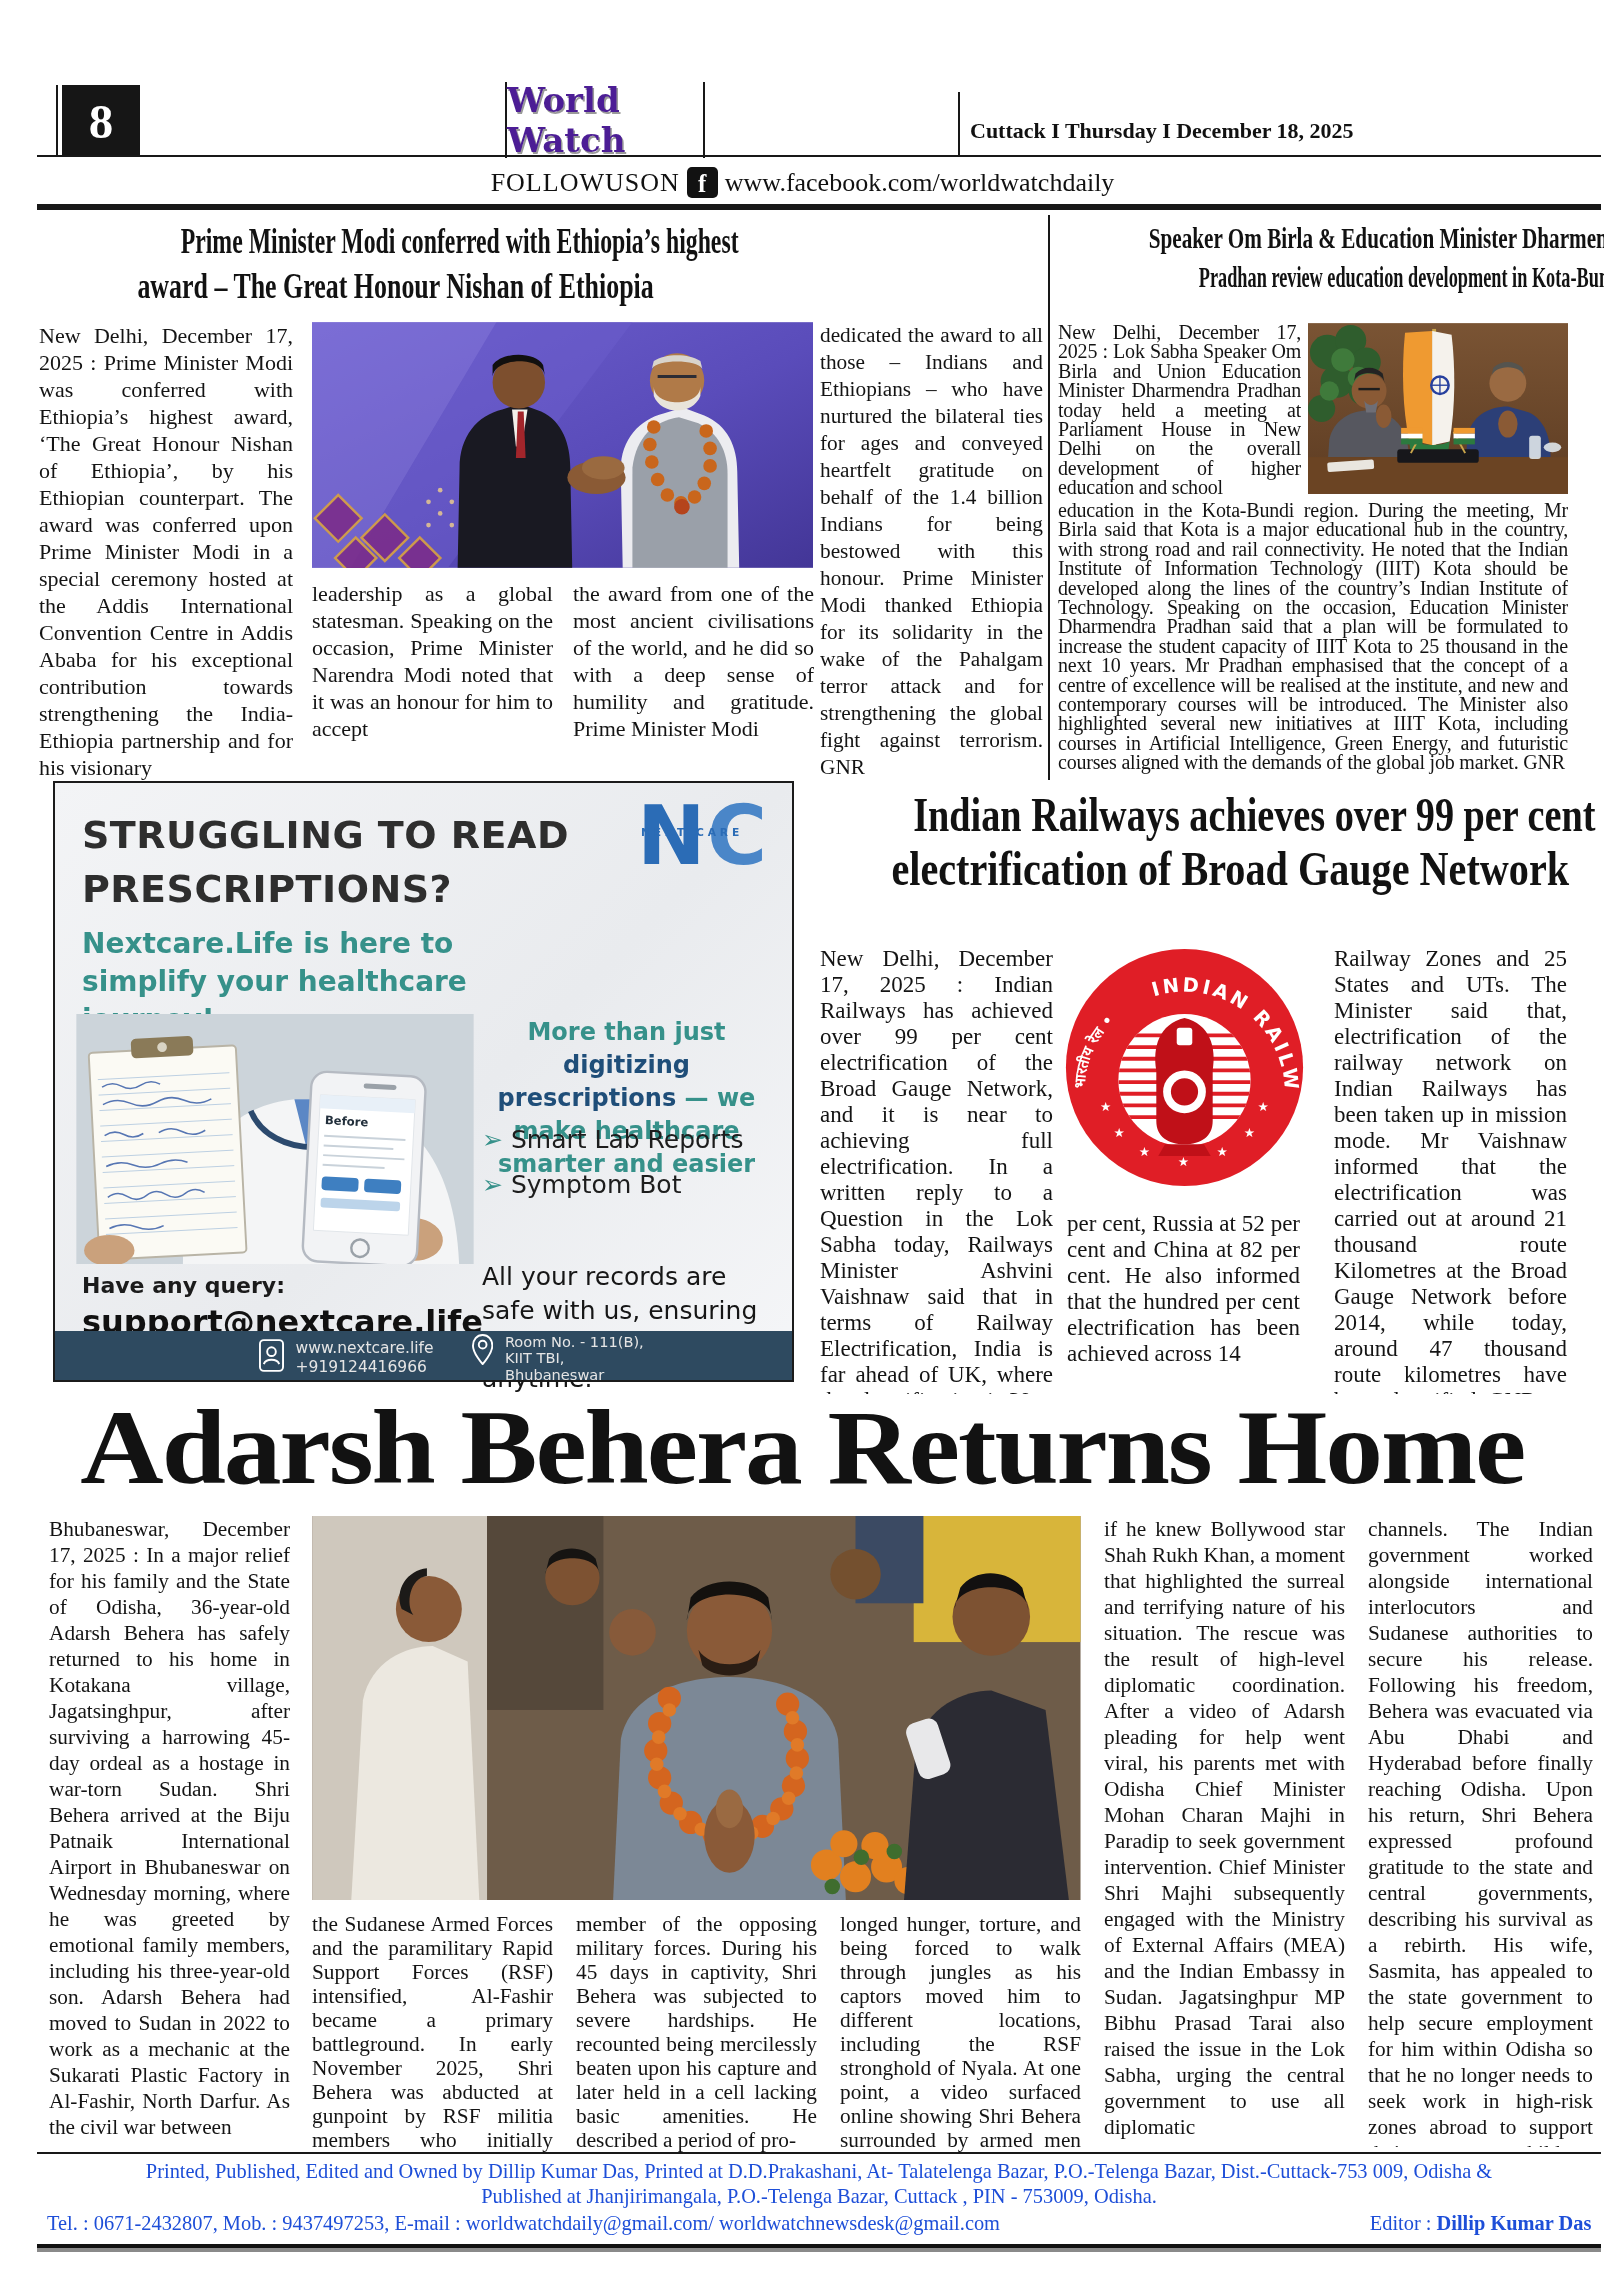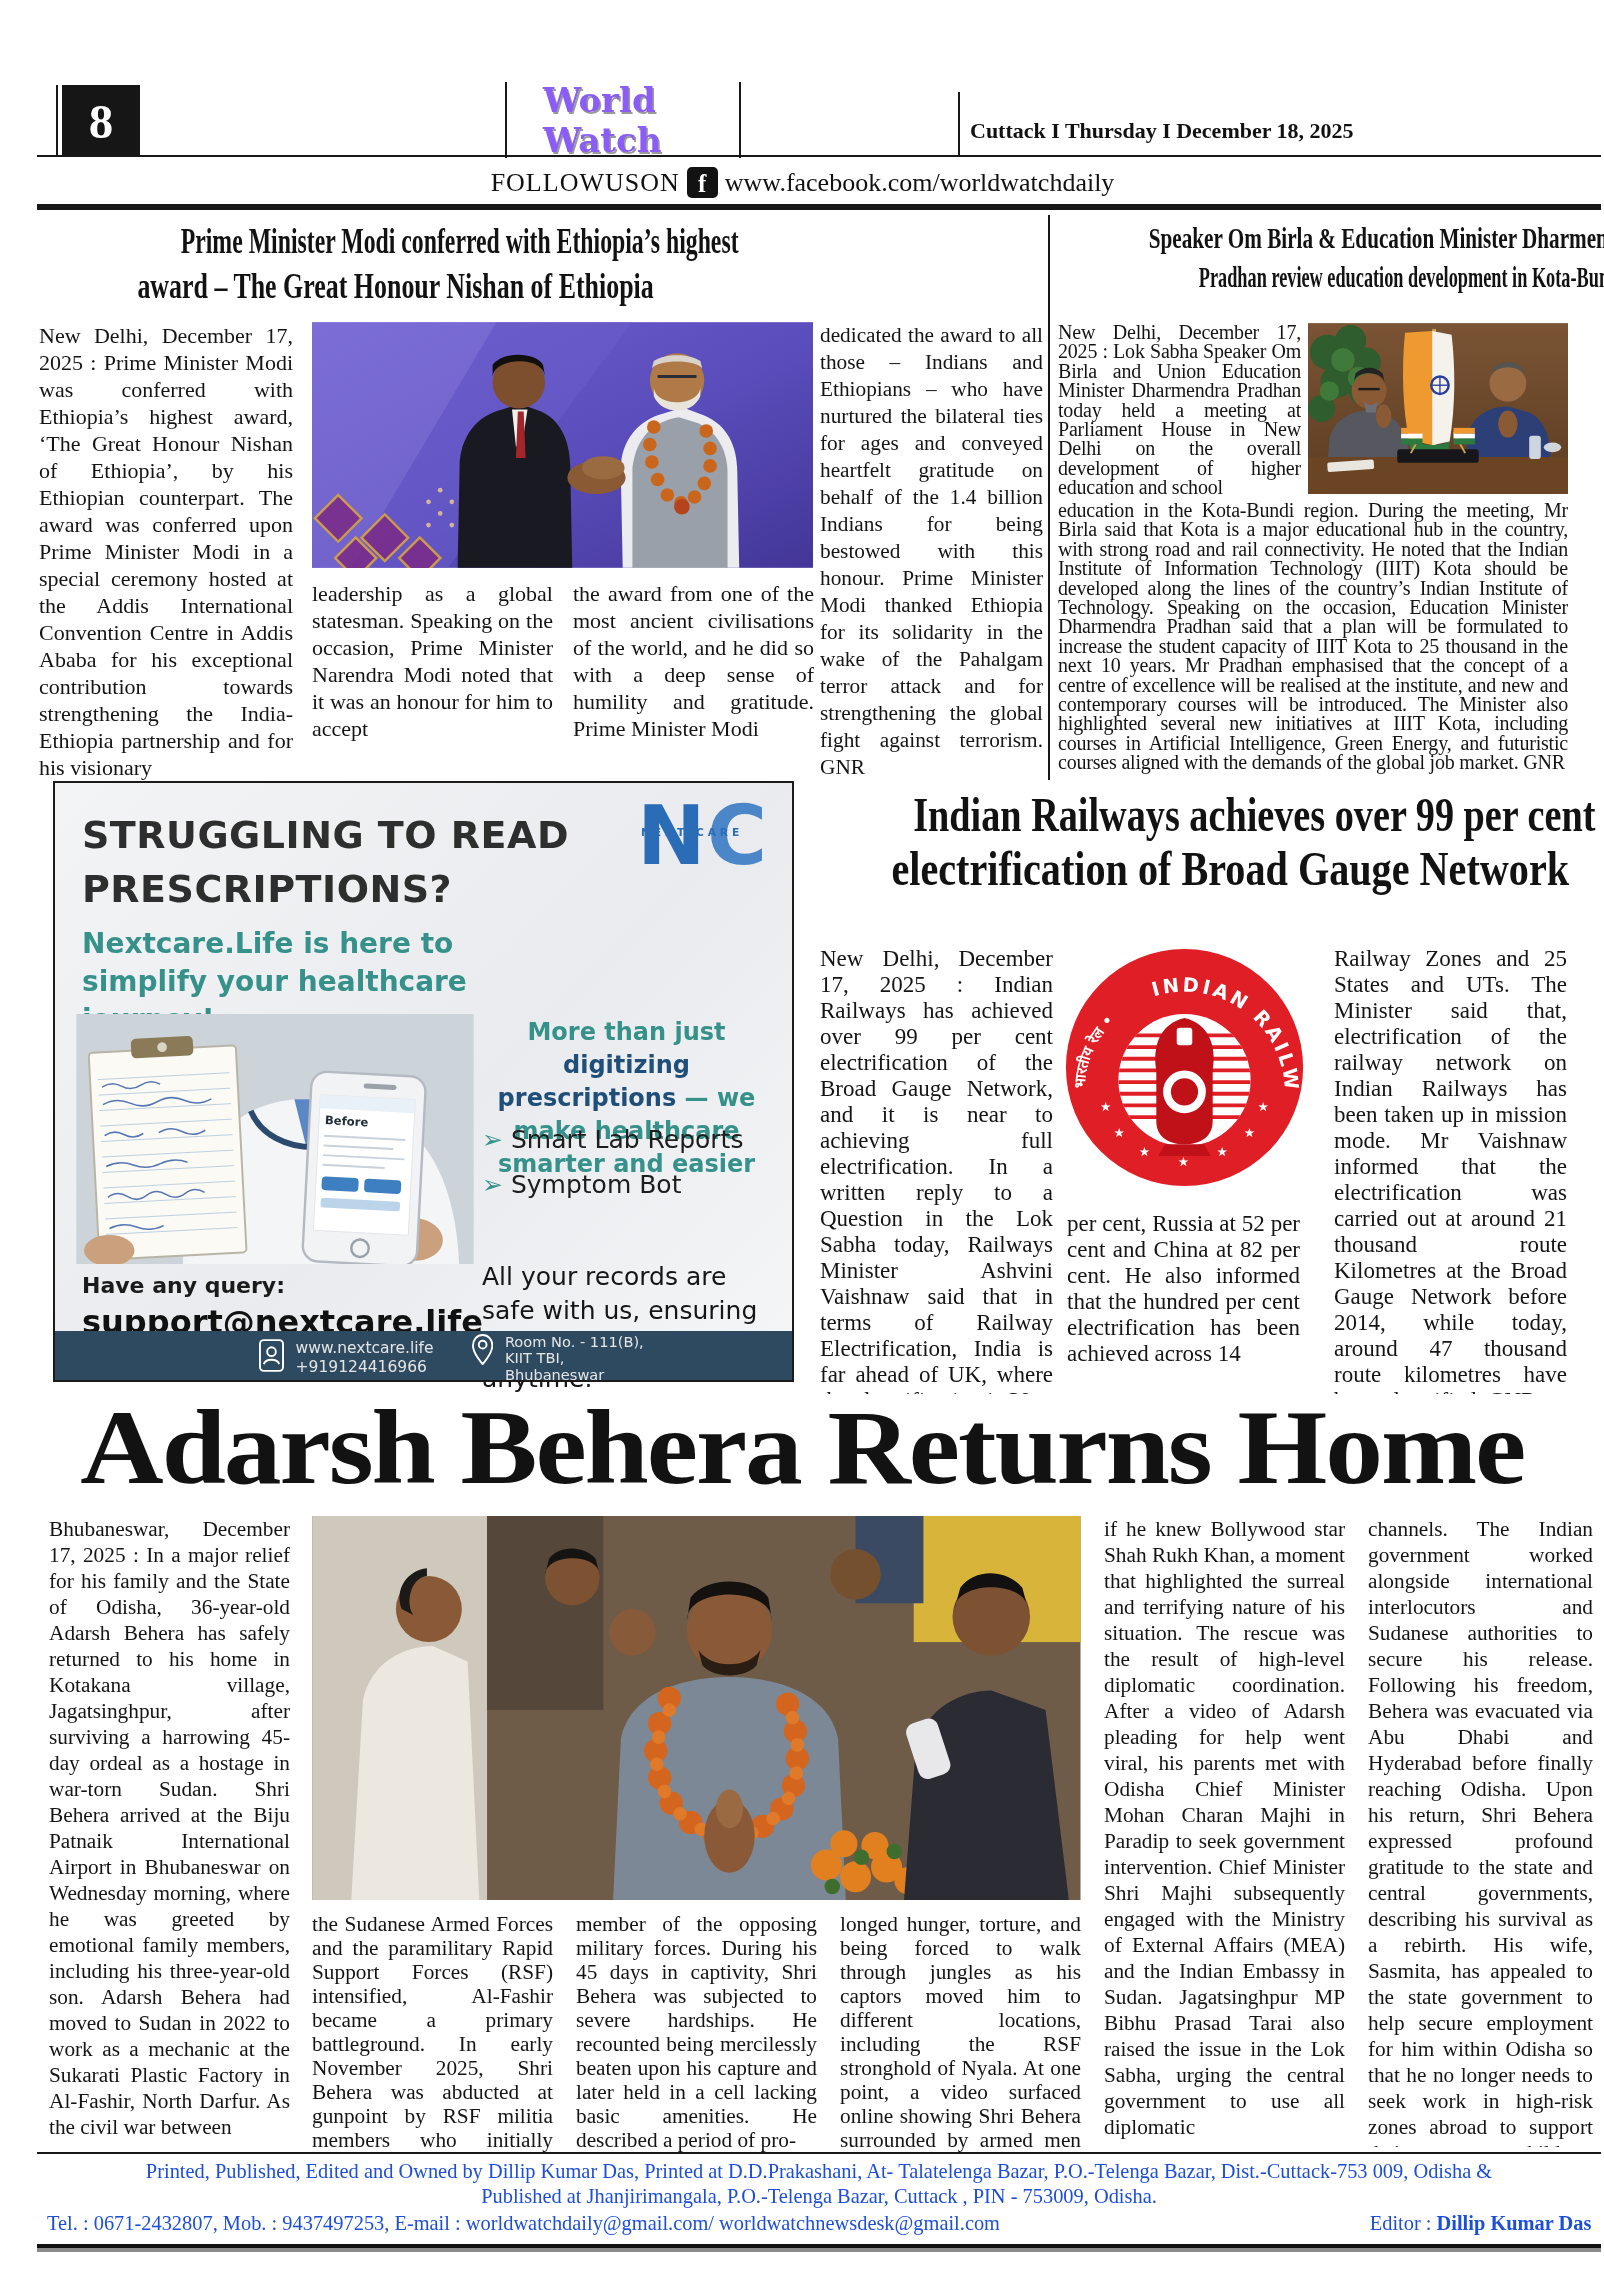--- a/index.html
+++ b/index.html
@@ -6,22 +6,22 @@
   #page{position:relative;width:1605px;height:2293px;background:#ffffff;overflow:hidden;
         font-family:"Liberation Serif", serif;color:#111;}
   .abs{position:absolute;}
   .jt{text-align:justify;text-justify:inter-word;overflow:hidden;}
   .ctr{text-align:center;}
   .squish{display:inline-block;white-space:nowrap;transform-origin:center center;}
   .rule{background:#181818;}
   
   #pagenum{background:#161616;color:#fff;font-weight:bold;font-size:49px;display:flex;align-items:center;justify-content:center;}
   #masthead{border-left:2.4px solid #181818;border-right:2.4px solid #181818;display:flex;align-items:center;justify-content:center;
-            font-family:"DejaVu Serif", serif;font-weight:bold;font-size:34px;letter-spacing:0px;color:#8b5cf6;
-            text-shadow:1.5px 1.5px 0 #9a9a9a;padding-left:36px;}
+            font-family:"DejaVu Serif", serif;font-weight:bold;font-size:34px;letter-spacing:0px;color:#4c1d95;
+            text-shadow:1.5px 1.5px 0 #9a9a9a;}
   #dateline{font-weight:bold;font-size:22px;}
   .fbicon{display:inline-flex;width:31px;height:31px;background:#121212;border-radius:4.9px;color:#fff;
           font-weight:bold;font-size:25px;align-items:flex-end;justify-content:center;font-family:"Liberation Serif",serif;}
   
   .hserif{font-weight:bold;color:#121212;}
   
   .bt{color:#141414;}
   
   #ad{background:linear-gradient(135deg,#f3f4f6 0%,#e9ebee 55%,#f5f6f8 100%);border:2.4px solid #1b1b1b;font-family:"DejaVu Sans",sans-serif;}
   .teal{color:#36918a;}

